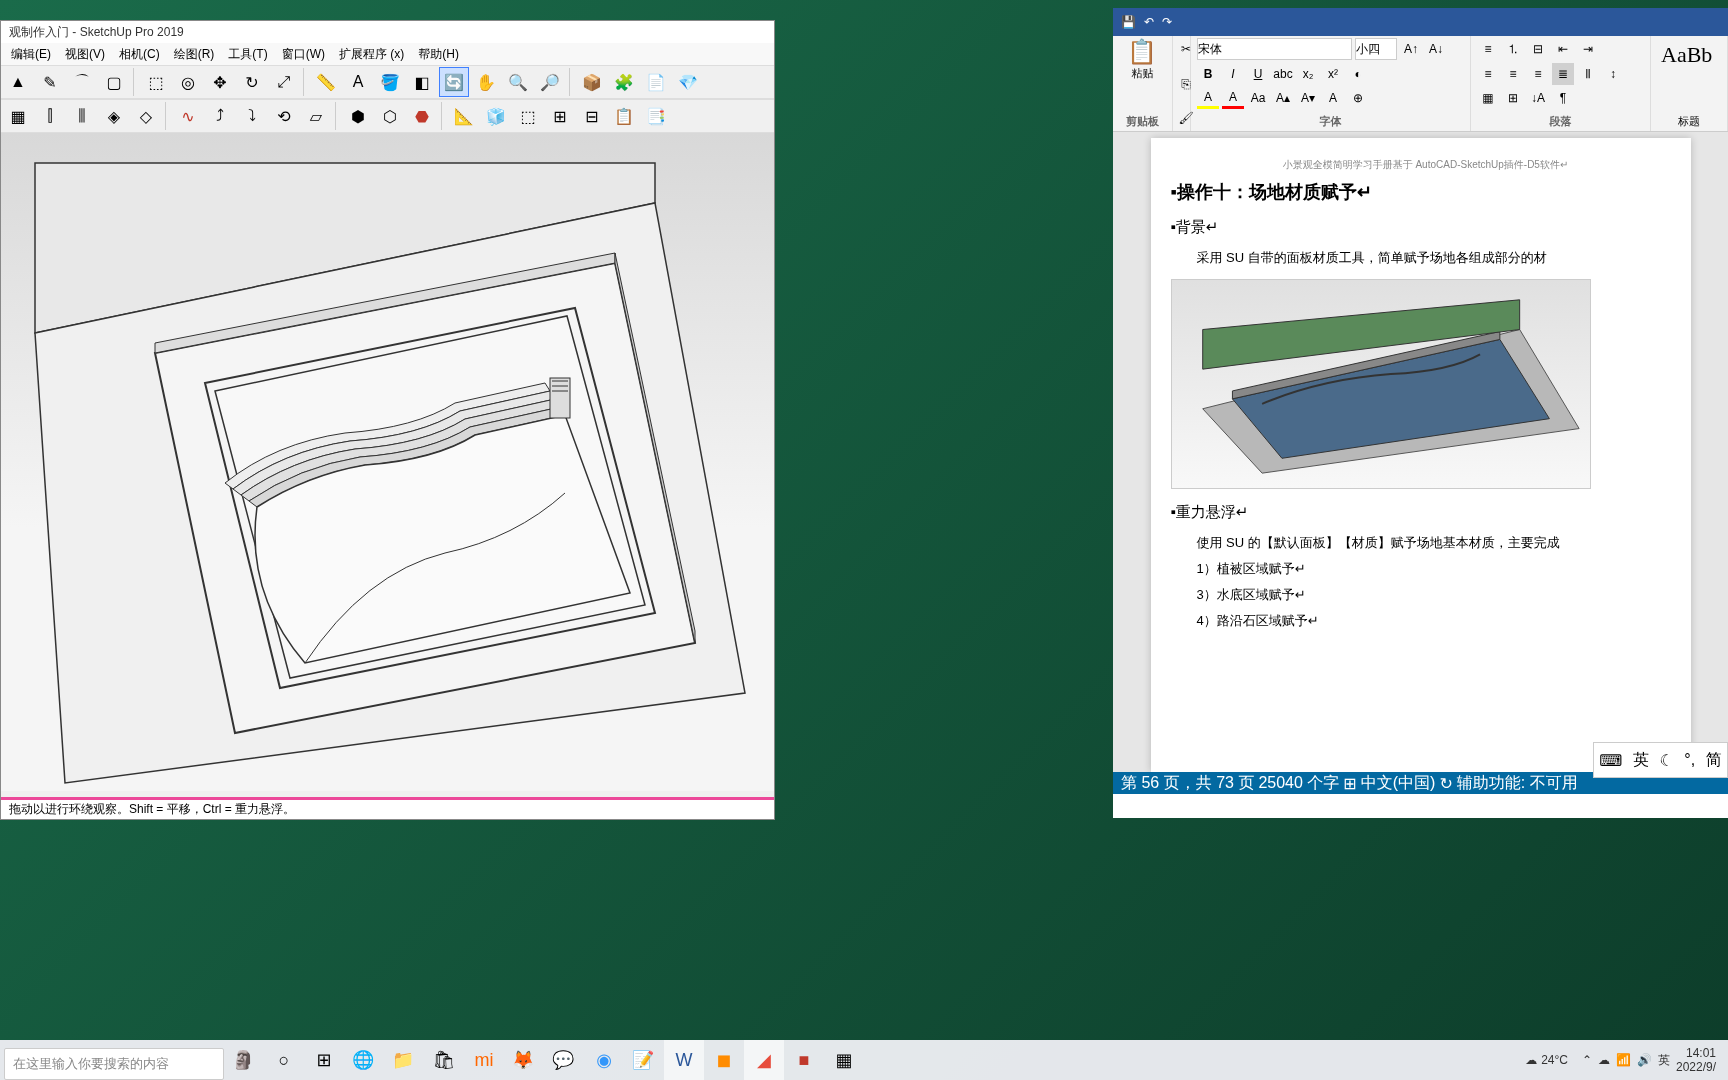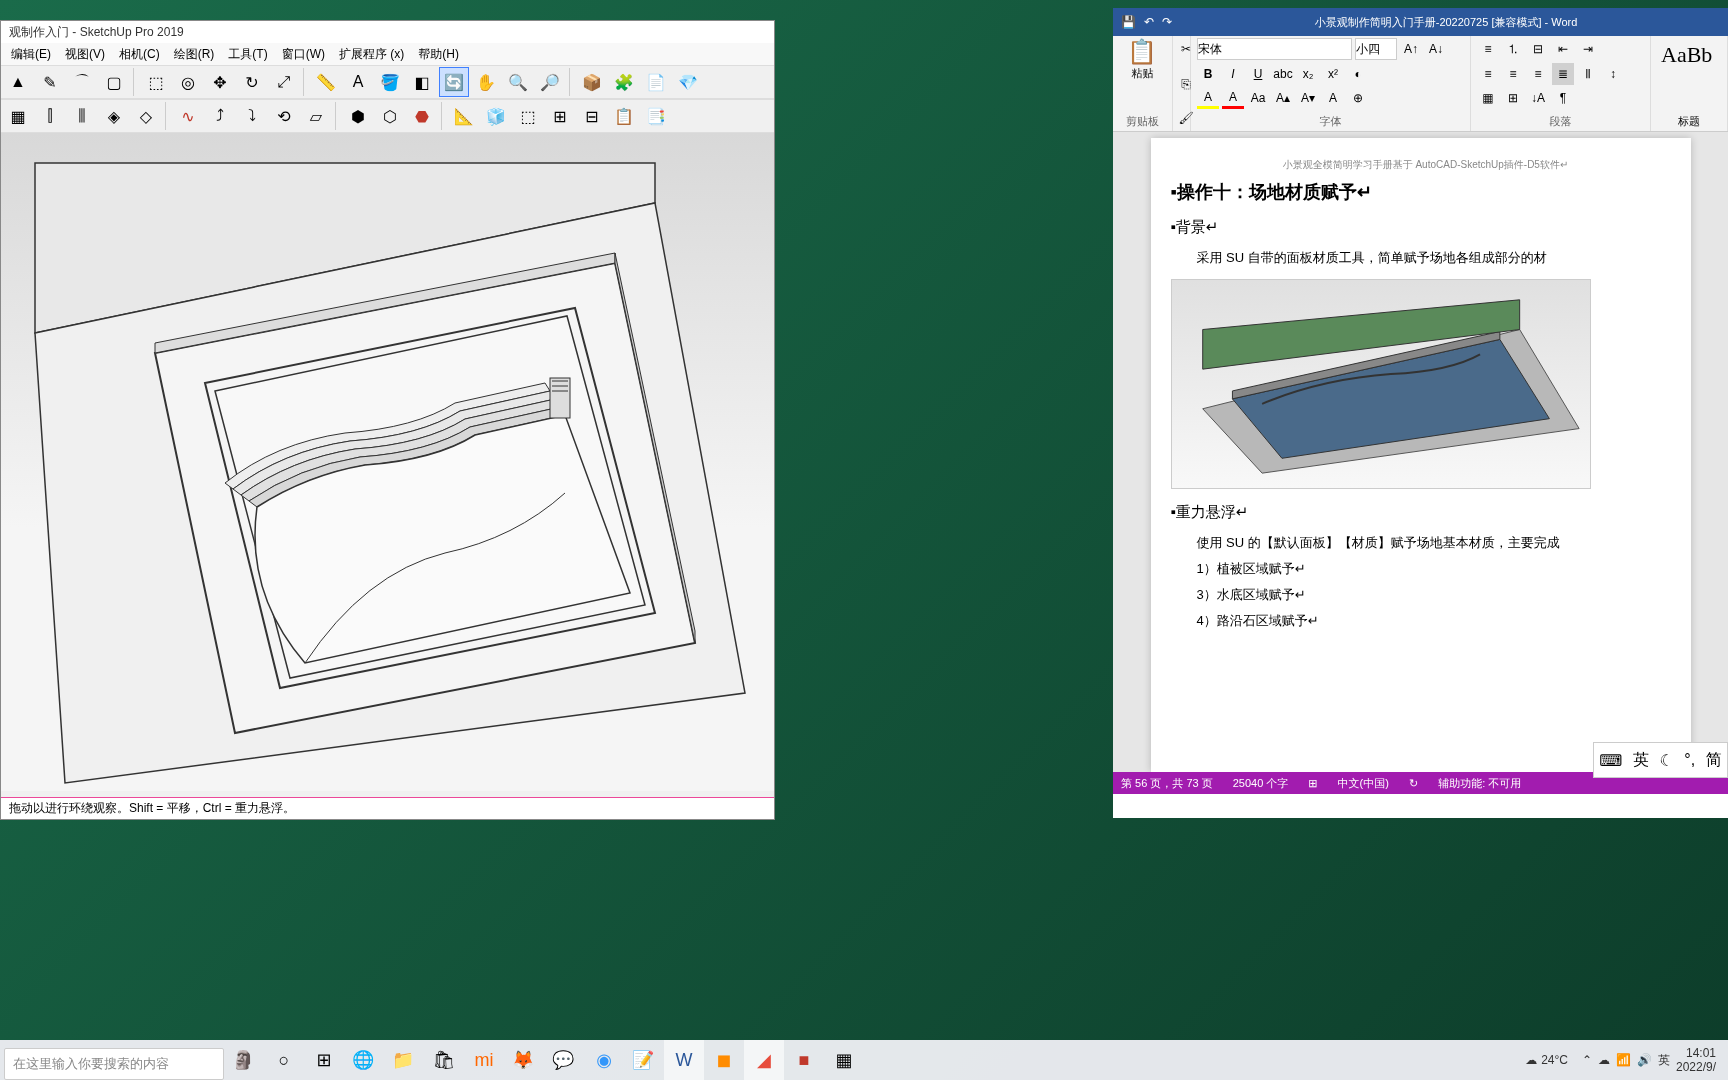--- a/index.html
+++ b/index.html
@@ -8,41 +8,41 @@
 
 .sketchup-window { position: absolute; left: 0; top: 20px; width: 775px; height: 800px; background: #f0f0f0; border: 1px solid #888; }
 .su-titlebar { height: 22px; background: #fff; display: flex; align-items: center; padding: 0 8px; font-size: 12px; color: #333; }
 .su-menubar { height: 22px; background: #f8f8f8; display: flex; align-items: center; padding: 0 4px; font-size: 12px; gap: 2px; }
 .su-menu-item { padding: 2px 6px; cursor: pointer; }
 .su-toolbar { height: 34px; background: #f0f0f0; border-top: 1px solid #ddd; border-bottom: 1px solid #ddd; display: flex; align-items: center; padding: 2px; gap: 2px; }
 .su-tool { width: 30px; height: 30px; display: flex; align-items: center; justify-content: center; cursor: pointer; font-size: 16px; border: 1px solid transparent; }
 .su-tool.active { background: #cce0ff; border: 1px solid #4080ff; }
 .su-tool-sep { width: 4px; height: 28px; border-left: 1px solid #ccc; margin: 0 2px; }
 .su-viewport { position: relative; height: 658px; background: linear-gradient(#d8d8d8 0%, #f5f5f5 60%); overflow: hidden; }
-.su-statusbar { position: absolute; bottom: 0; left: 0; right: 0; height: 22px; background: #fff; border-top: 1px solid #ec4899; padding: 2px 8px; font-size: 12px; display: flex; align-items: center; }
+.su-statusbar { position: absolute; bottom: 0; left: 0; right: 0; height: 22px; background: #fff; border-top: 3px solid #ec4899; padding: 2px 8px; font-size: 12px; display: flex; align-items: center; }
 
 
 .word-window { position: absolute; right: 0; top: 8px; width: 615px; height: 810px; background: #fff; }
 .word-titlebar { height: 28px; background: #2b579a; color: #fff; display: flex; align-items: center; font-size: 12px; padding: 0 8px; }
 .word-titlebar .qat { display: flex; gap: 8px; }
 .word-titlebar .title { flex: 1; text-align: center; font-size: 11px; }
 .word-ribbon-tabs { height: 26px; background: #2b579a; display: flex; align-items: flex-end; color: #fff; font-size: 13px; }
 .word-tab { padding: 4px 10px; cursor: pointer; }
 .word-tab.file { background: #1e3e6e; }
 .word-tab.active { background: #fff; color: #2b579a; }
 .word-ribbon { height: 96px; background: #f3f3f3; border-bottom: 1px solid #ccc; display: flex; }
 .ribbon-group { border-right: 1px solid #ddd; padding: 2px 6px; display: flex; flex-direction: column; justify-content: space-between; font-size: 11px; }
-.ribbon-group-label { text-align: center; color: #666; font-size: 11px; padding-top: 2px; }
+.ribbon-group-label { text-align: center; color: #666; font-size: 11px; padding-top: 2px; font-weight: bold; }
 .ribbon-controls { display: flex; flex-wrap: wrap; gap: 3px; align-items: center; }
 .ribbon-btn { width: 22px; height: 22px; display: flex; align-items: center; justify-content: center; cursor: pointer; font-size: 12px; }
 .font-select { width: 155px; height: 22px; font-size: 12px; border: 1px solid #ccc; }
 .size-select { width: 42px; height: 22px; font-size: 12px; border: 1px solid #ccc; }
 .word-doc-area { height: 640px; background: #e6e6e6; overflow: hidden; display: flex; justify-content: center; padding-top: 6px; }
 .word-page { width: 540px; background: #fff; box-shadow: 0 0 8px rgba(0,0,0,0.2); padding: 20px 10px 24px 20px; font-family: "SimSun", serif; }
-.word-statusbar { height: 22px; background: #a21caf; color: #fff; display: flex; align-items: center; font-size: 11px; padding: 0 8px; gap: 20px; }
+.word-statusbar { height: 22px; background: #0369a1; color: #fff; display: flex; align-items: center; font-size: 16px; padding: 0 8px; gap: 4px; }
 .doc-header-text { font-size: 10px; color: #888; text-align: center; margin-bottom: 8px; }
 .doc-heading { font-size: 18px; font-weight: bold; margin: 8px 0; }
 .doc-subheading { font-size: 15px; font-weight: normal; margin: 14px 0 8px; }
 .doc-para { font-size: 13px; line-height: 2; text-indent: 2em; }
 .doc-list-item { font-size: 13px; line-height: 2; margin-left: 2em; }
 .doc-image { width: 420px; height: 210px; margin: 8px 0; background: linear-gradient(#e0e0e0, #f8f8f8); position: relative; border: 1px solid #ccc; }
 .ime-bar { position: absolute; right: 0; bottom: 40px; height: 36px; width: 135px; background: #fff; border: 1px solid #ccc; display: flex; align-items: center; justify-content: space-around; font-size: 16px; }
 
 
 .taskbar { position: absolute; bottom: 0; left: 0; right: 0; height: 40px; background: rgba(240,240,245,0.95); display: flex; align-items: center; padding: 0 4px; }
@@ -160,21 +160,20 @@
   </div>
 </div>
 
 <div class="word-window">
   <div class="word-titlebar">
     <div class="qat">
       <span>💾</span>
       <span>↶</span>
       <span>↷</span>
     </div>
-    <div class="title">小景观制作简明入门手册-20220725 [兼容模式] - Word</div>
   </div>
   <div class="word-ribbon">
     <div class="ribbon-group" style="width:60px">
       <div style="text-align:center">
         <div style="font-size:24px;color:#d08030">📋</div>
         <div style="font-size:11px">粘贴</div>
       </div>
       <div class="ribbon-group-label">剪贴板</div>
     </div>
     <div class="ribbon-group" style="width:18px;padding:2px">

